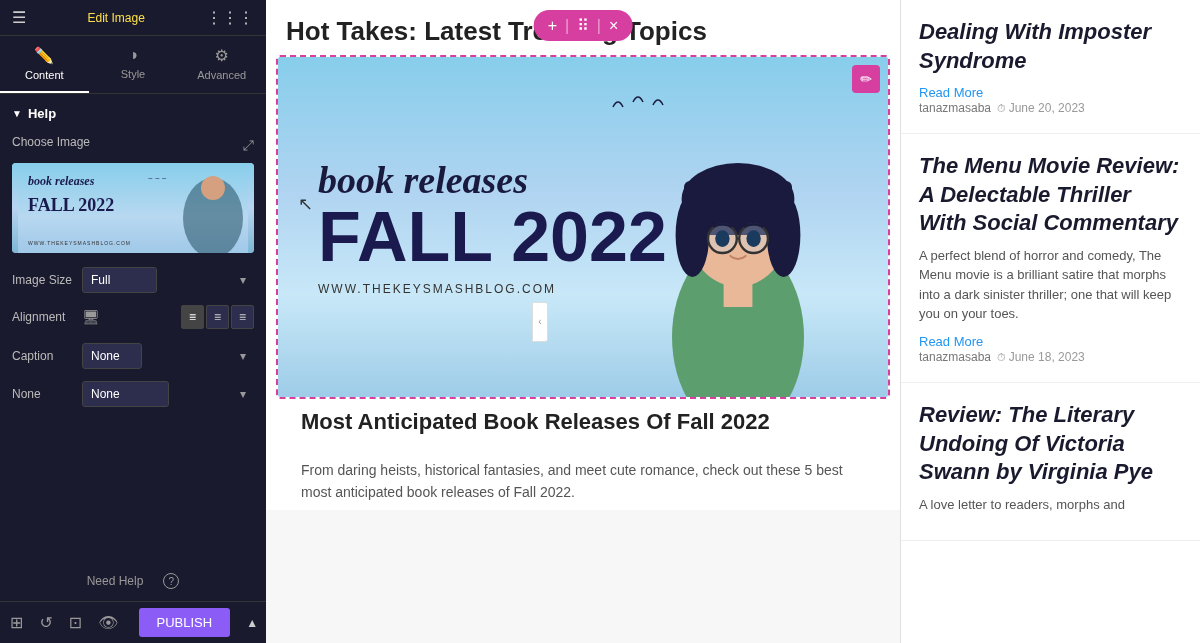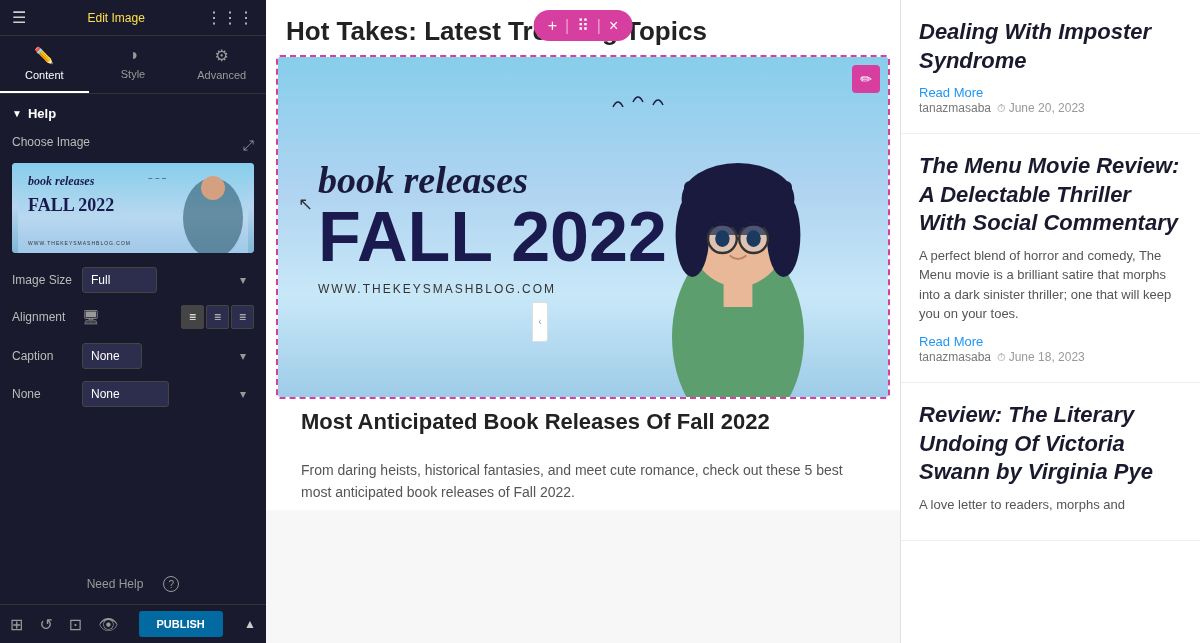--- a/index.html
+++ b/index.html
@@ -227,26 +227,26 @@
       gap: 16px;
     }
 
     .bottom-icon {
       color: #999;
       font-size: 16px;
       cursor: pointer;
     }
 
     .publish-btn {
-      background: #0369a1;
+      background: #8b5cf6;
       color: #fff;
       border: none;
       padding: 7px 18px;
-      font-size: 11px;
-      font-weight: 700;
+      font-size: 13px;
+      font-weight: 400;
       border-radius: 3px;
       cursor: pointer;
       margin-left: 4px;
     }
 
     .expand-icon {
       color: #ccc;
       font-size: 12px;
       margin-left: auto;
       cursor: pointer;

